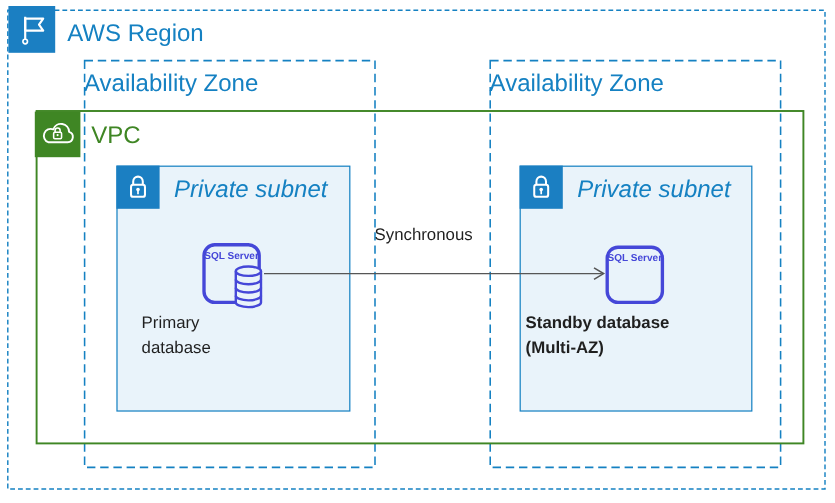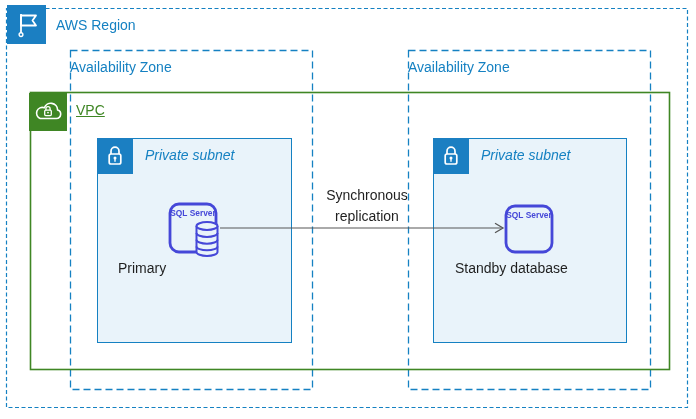--- a/index.html
+++ b/index.html
@@ -2,24 +2,24 @@
 <html style="--blue: #1581C2; --blue_dark: #1B7FC2; --green: #3F8624; --indigo: #4547D8; --subnet_fill: #E9F3FA; --arrow: #565656; --text: #1F1F1F;"><head>
 <meta charset="utf-8">
 <style>
   html,body{margin:0;padding:0;background:#fff;}
   #canvas{
     position:relative;width:696px;height:419px;background:#fff;overflow:hidden;
     font-family:"Liberation Sans", sans-serif;
   }
   svg.layer{position:absolute;left:0;top:0;width:696px;height:419px;}
   .abs{position:absolute;box-sizing:border-box;}
-  .lbl{font-size:14px;white-space:nowrap;}
+  .lbl{font-size:20px;white-space:nowrap;}
   .region-label{color:var(--blue);}
   .az-label{color:var(--blue);text-align:left;}
-  .vpc-label{color:var(--green);text-decoration:underline;}
+  .vpc-label{color:var(--green);}
   .subnet-label{color:var(--blue);font-style:italic;}
   .node-label{color:var(--text);text-align:left;line-height:21px;font-size:14px;}
   .repl-label{color:var(--text);text-align:center;line-height:21px;font-size:14px;}
   .icon-sq{display:flex;align-items:center;justify-content:center;}
   .region-icon-sq{background:var(--blue_dark);}
   .vpc-icon-sq{background:var(--green);}
   .subnet-icon-sq{background:var(--blue_dark);}
   .subnet-box{background:var(--subnet_fill);border:1.5px solid var(--blue);}
 </style>
 </head>
@@ -88,28 +88,29 @@
     <ellipse cx="39" cy="24" rx="10.5" ry="3.9" fill="var(--subnet_fill)" stroke="var(--indigo)" stroke-width="2"></ellipse>
   </svg>
 
   <svg class="abs" style="left:504px;top:204px;" width="52" height="50" viewBox="0 0 52 50">
     <rect x="2" y="2" width="46" height="46" rx="9" fill="none" stroke="var(--indigo)" stroke-width="2.8"></rect>
     <text x="25" y="13.5" text-anchor="middle" font-size="8.4" font-weight="bold" fill="var(--indigo)" font-family="Liberation Sans, sans-serif">SQL Server</text>
   </svg>
 
   <div class="abs node-label" style="left:118px;top:258px;width:150px;">
     <span style="display:block">Primary</span>
+    <span style="display:block">database</span>
   </div>
-  <div class="abs node-label" style="left:455px;top:258px;width:150px;">
+  <div class="abs node-label" style="left:438px;top:258px;width:150px;font-weight:bold;">
     <span style="display:block">Standby database</span>
+    <span style="display:block">(Multi-AZ)</span>
   </div>
 
-  <div class="abs repl-label" style="left:304px;top:185px;width:126px;">
+  <div class="abs repl-label" style="left:290px;top:185px;width:126px;">
     <span style="display:block">Synchronous</span>
-    <span style="display:block">replication</span>
   </div>
 
   <svg class="layer" viewBox="0 0 696 419">
     <line x1="220" y1="228" x2="501.5" y2="228" stroke="var(--arrow)" stroke-width="1.2"></line>
     <path d="M495 223.2 L503 228 L495 232.8" fill="none" stroke="var(--arrow)" stroke-width="1.3"></path>
   </svg>
 
 </div>
 
 </body></html>

